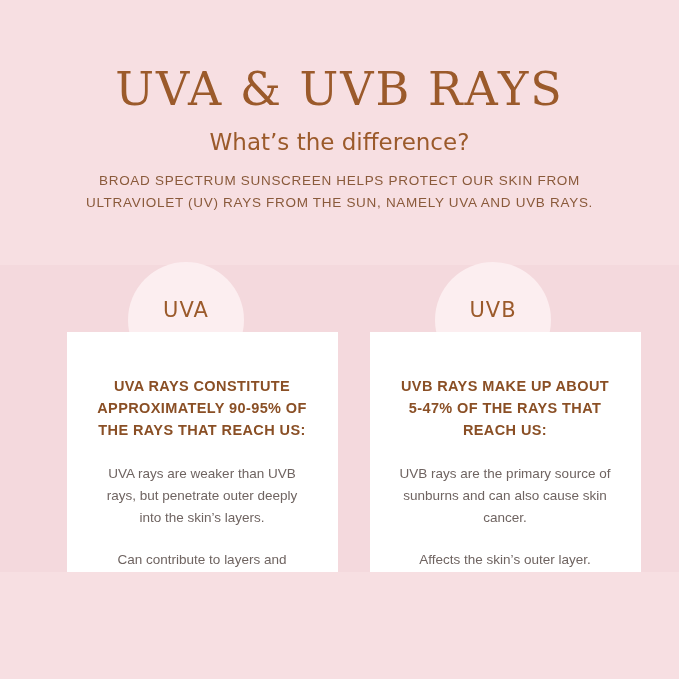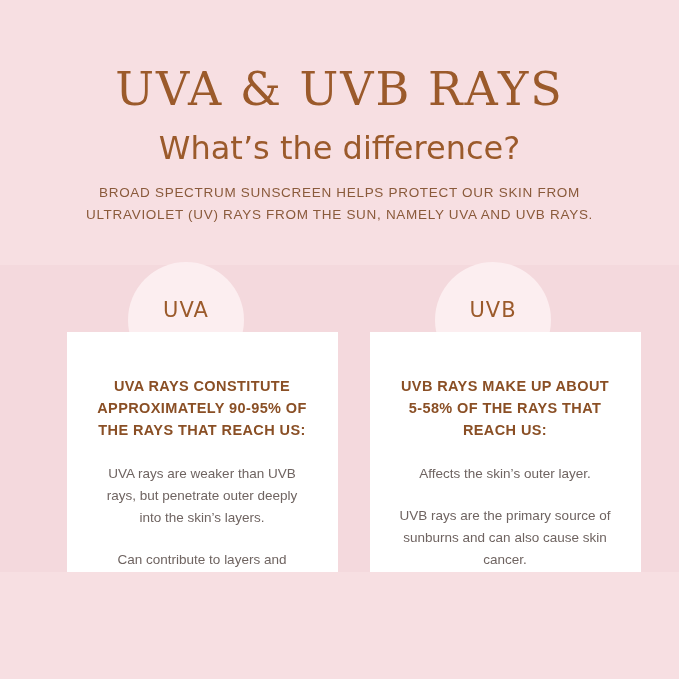--- a/index.html
+++ b/index.html
@@ -42,21 +42,21 @@
     letter-spacing: 2px;
     font-weight: 400;
     margin: 0;
     padding-top: 64px;
     line-height: 1.1;
   }
   .subtitle {
     text-align: center;
     color: #9b5a2b;
     font-family: "DejaVu Sans", sans-serif;
-    font-size: 32px;
+    font-size: 23px;
     font-weight: 400;
     margin: 14px 0 15px 0;
     letter-spacing: 0px;
   }
   .intro {
     text-align: center;
     color: #8a5a3b;
     font-size: 13.5px;
     letter-spacing: 0.7px;
     line-height: 1.65;
@@ -153,20 +153,20 @@
 
   <div class="cards">
 
     <div class="card">
       <div class="card-heading">UVA RAYS CONSTITUTE APPROXIMATELY 90-95% OF THE RAYS THAT REACH US:</div>
       <p class="card-para">UVA rays are weaker than UVB rays, but penetrate outer deeply into the skin’s layers.</p>
       <p class="card-para">Can contribute to layers and premature skin aging such as wrinkles as well as skin cancer.</p>
     </div>
 
     <div class="card">
-      <div class="card-heading">UVB RAYS MAKE UP ABOUT 5-58% OF THE RAYS THAT REACH US:</div>
+      <div class="card-heading">UVB RAYS MAKE UP ABOUT 5-47% OF THE RAYS THAT REACH US:</div>
+      <p class="card-para">UVB rays are the primary source of sunburns and can also cause skin cancer.</p>
       <p class="card-para">Affects the skin’s outer layer.</p>
-      <p class="card-para">UVB rays are the primary source of sunburns and can also cause skin cancer.</p>
     </div>
 
   </div>
 
 </div>
 
 </body></html>

